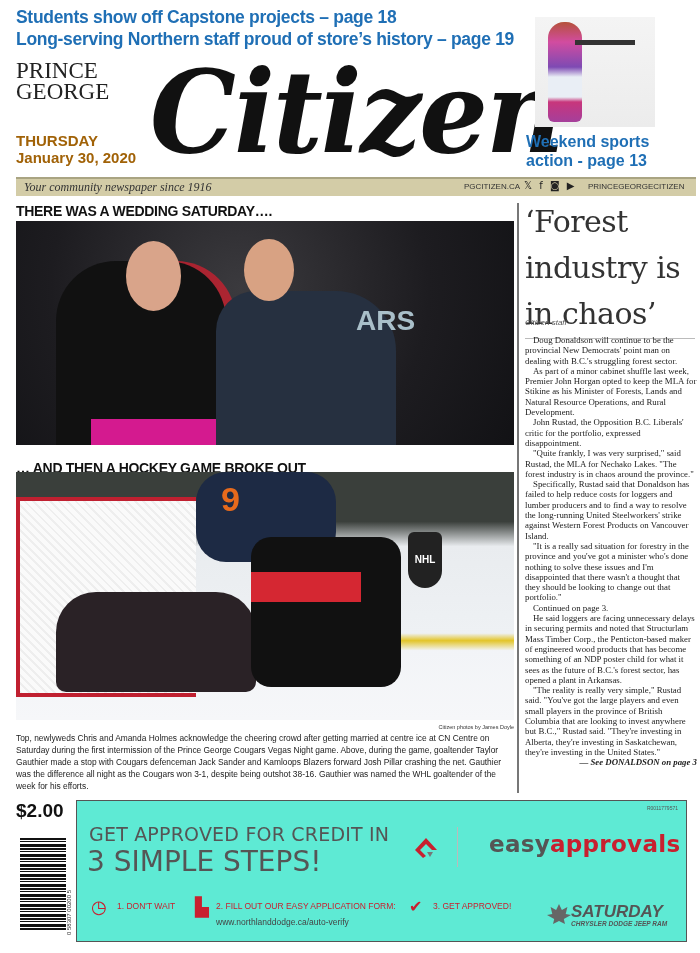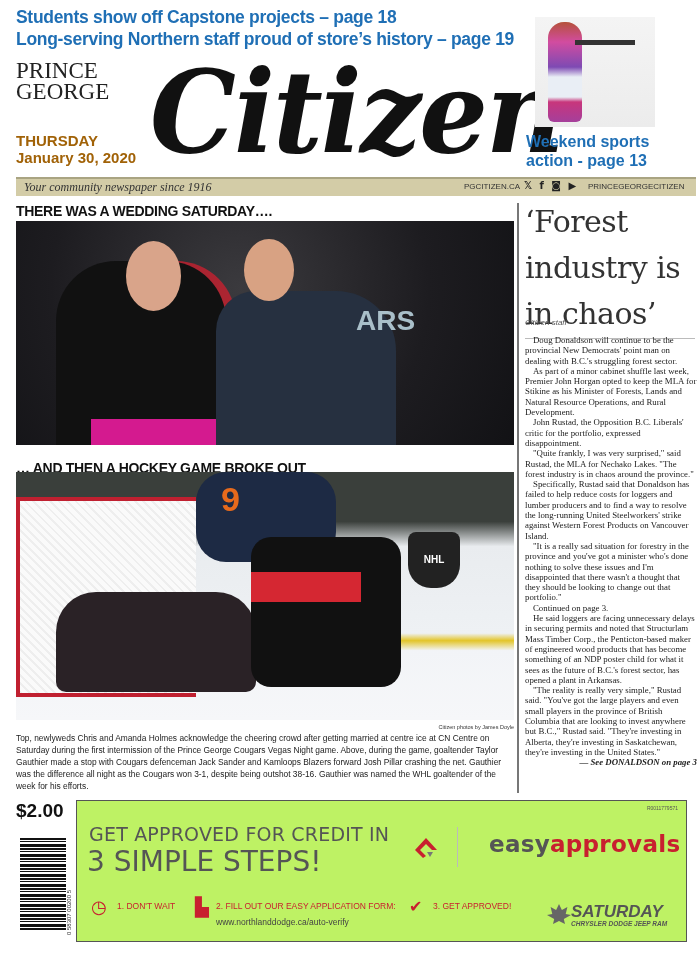--- a/index.html
+++ b/index.html
@@ -10,52 +10,52 @@
   .pg { position: absolute; left: 16px; top: 60px; font-family: "Liberation Serif", serif; font-size: 23px; line-height: 21px; color: #222; }
   .date { position: absolute; left: 16px; top: 132px; color: #a16207; font-weight: bold; font-family: "Liberation Sans", sans-serif; font-size: 15px; line-height: 17px; }
   .masthead { position: absolute; left: 150px; top: 55px; font-family: "DejaVu Serif", serif; font-weight: bold; font-size: 108px; line-height: 115px; color: #111; letter-spacing: -2px; font-style: italic; transform: scaleY(1.05); }
   .sports-photo { position: absolute; left: 535px; top: 17px; width: 120px; height: 110px; background: linear-gradient(180deg,#f4f4f4,#ececec); }
   .athlete { position: absolute; left: 548px; top: 22px; width: 34px; height: 100px; border-radius: 16px 16px 6px 6px; background: linear-gradient(180deg,#b5513a 0%,#d24ca0 20%,#7e4ab3 45%,#e9eef5 55%,#e9eef5 75%,#c8367c 80%,#a53f9b 100%); }
   .rifle { position: absolute; left: 575px; top: 40px; width: 60px; height: 5px; background: #333; }
   .sports-teaser { position: absolute; left: 526px; top: 132px; color: #1f6fb5; font-weight: bold; font-size: 16px; line-height: 19px; font-family: "Liberation Sans", sans-serif; }
   .banner { position: absolute; left: 16px; top: 177px; width: 680px; height: 19px; background: #d3cca7; border-top: 2px solid #a9a482; }
   .banner .slogan { position: absolute; left: 8px; top: 1px; font-family: "Liberation Serif", serif; font-style: italic; font-size: 12px; color: #333; }
   .banner .site { position: absolute; left: 448px; top: 3px; font-size: 8px; color: #333; font-family: "Liberation Sans", sans-serif; }
-  .banner .social { position: absolute; left: 508px; top: 1px; font-size: 10px; color: #222; font-weight: bold; letter-spacing: 2px; text-align: right; }
+  .banner .social { position: absolute; left: 508px; top: 1px; font-size: 10px; color: #222; font-weight: normal; letter-spacing: 2px; text-align: right; }
   .banner .handle { position: absolute; left: 572px; top: 3px; font-size: 8px; color: #333; font-family: "Liberation Sans", sans-serif; }
   .head1 { position: absolute; left: 16px; top: 203px; font-family: "Liberation Sans", sans-serif; font-weight: bold; font-size: 14px; color: #111; letter-spacing: -0.3px; }
   .photo1 { position: absolute; left: 16px; top: 221px; width: 498px; height: 224px; background: radial-gradient(circle at 45% 30%,#3b3a3e 0%,#1d1c20 60%,#121215 100%); overflow: hidden; }
   .photo1 .woman { position: absolute; left: 40px; top: 40px; width: 170px; height: 185px; background: #111; border-radius: 60px 60px 0 0; }
   .photo1 .skirt { position: absolute; left: 75px; top: 198px; width: 130px; height: 30px; background: #d41a8f; }
   .photo1 .face1 { position: absolute; left: 110px; top: 20px; width: 55px; height: 70px; border-radius: 50%; background: #d9a48a; }
   .photo1 .man { position: absolute; left: 200px; top: 70px; width: 180px; height: 160px; background: #263040; border-radius: 40px 60px 0 0; }
   .photo1 .face2 { position: absolute; left: 228px; top: 18px; width: 50px; height: 62px; border-radius: 50%; background: #d8a283; }
   .photo1 .logo { position: absolute; left: 100px; top: 40px; width: 120px; height: 60px; border-radius: 60px 60px 0 0; background: #c8202f; opacity: 0.8; }
   .photo1 .ars { position: absolute; left: 340px; top: 84px; font-size: 28px; font-weight: bold; color: #a9bfc9; font-family: "Liberation Sans", sans-serif; }
   .head2 { position: absolute; left: 16px; top: 460px; font-family: "Liberation Sans", sans-serif; font-weight: bold; font-size: 14px; color: #111; letter-spacing: -0.3px; }
   .photo2 { position: absolute; left: 16px; top: 472px; width: 498px; height: 248px; background: linear-gradient(180deg,#3a3f3b 0%,#3a3f3b 20%,#e9ecef 30%,#eef1f4 65%,#e3c529 68%,#f2f4f7 72%,#f6f7f9 100%); overflow: hidden; }
   .photo2 .net { position: absolute; left: 0; top: 25px; width: 180px; height: 200px; border: 4px solid #c02030; border-right: none; background: repeating-linear-gradient(45deg,#eee 0 2px,#fafafa 2px 6px); }
   .photo2 .p1 { position: absolute; left: 180px; top: 0; width: 140px; height: 90px; background: #1d2a44; border-radius: 30px; }
   .photo2 .num9 { position: absolute; left: 205px; top: 8px; font-size: 34px; font-weight: bold; color: #e76a1c; font-family: "Liberation Sans", sans-serif; }
   .photo2 .p2 { position: absolute; left: 235px; top: 65px; width: 150px; height: 150px; background: #111; border-radius: 20px; }
   .photo2 .p2r { position: absolute; left: 235px; top: 100px; width: 110px; height: 30px; background: #d52732; }
   .photo2 .goalie { position: absolute; left: 40px; top: 120px; width: 200px; height: 100px; background: #2a2226; border-radius: 40px 40px 10px 10px; }
-  .photo2 .nhl { position: absolute; left: 392px; top: 60px; width: 52px; height: 56px; background: #222; border-radius: 8px 8px 23px 23px; color: #fff; font-size: 10px; font-weight: bold; text-align: center; line-height: 56px; font-family: "Liberation Sans", sans-serif; }
+  .photo2 .nhl { position: absolute; left: 392px; top: 60px; width: 34px; height: 56px; background: #222; border-radius: 8px 8px 23px 23px; color: #fff; font-size: 10px; font-weight: bold; text-align: center; line-height: 56px; font-family: "Liberation Sans", sans-serif; }
   .credit { position: absolute; left: 16px; top: 724px; width: 498px; text-align: right; font-size: 5.5px; color: #333; font-family: "Liberation Sans", sans-serif; }
   .caption { position: absolute; left: 16px; top: 732px; width: 498px; font-size: 8.4px; line-height: 12px; color: #222; font-family: "Liberation Sans", sans-serif; }
   .rule-v { position: absolute; left: 517px; top: 203px; width: 2px; height: 590px; background: #777; }
   .story-head { position: absolute; left: 525px; top: 199px; width: 170px; font-family: "DejaVu Serif", serif; font-size: 30px; line-height: 46px; color: #333; letter-spacing: -0.5px; }
   .byline { position: absolute; left: 525px; top: 318px; width: 170px; font-family: "Liberation Sans", sans-serif; font-style: italic; font-size: 8px; color: #555; padding-bottom: 11px; border-bottom: 1px solid #bbb; }
   .story-body { position: absolute; left: 525px; top: 335px; width: 172px; font-family: "Liberation Serif", serif; font-size: 8.8px; line-height: 10.3px; color: #222; }
   .story-body p { text-indent: 8px; }
   .story-body .jump { text-align: right; font-style: italic; font-weight: bold; }
   .price { position: absolute; left: 16px; top: 800px; font-family: "Liberation Sans", sans-serif; font-weight: bold; font-size: 19px; color: #111; }
   .barcode { position: absolute; left: 20px; top: 838px; width: 46px; height: 92px; background: repeating-linear-gradient(180deg,#111 0 2px,#fff 2px 3px,#111 3px 4px,#fff 4px 6px,#111 6px 9px,#fff 9px 10px); }
   .barcode-num { position: absolute; left: 66px; top: 835px; width: 8px; height: 100px; font-size: 6px; color: #333; writing-mode: vertical-rl; transform: rotate(180deg); font-family: "Liberation Sans", sans-serif; }
-  .ad { position: absolute; left: 76px; top: 800px; width: 611px; height: 142px; border: 1px solid #555; background: #bef264; }
+  .ad { position: absolute; left: 76px; top: 800px; width: 611px; height: 142px; border: 1px solid #555; background: #5eead4; }
   .ad .adid { position: absolute; right: 8px; top: 4px; font-size: 5px; color: #555; font-family: "Liberation Sans", sans-serif; }
   .ad .l1 { position: absolute; left: 12px; top: 22px; font-family: "DejaVu Sans", sans-serif; font-size: 19px; color: #555; letter-spacing: 0.2px; }
   .ad .l2 { position: absolute; left: 10px; top: 44px; font-family: "DejaVu Sans", sans-serif; font-size: 28px; color: #555; }
   .ad .brand-icon { position: absolute; left: 338px; top: 37px; width: 22px; height: 20px; }
   .ad .divider { position: absolute; left: 380px; top: 26px; width: 1px; height: 40px; background: #bbb; }
   .ad .brand { position: absolute; left: 412px; top: 30px; font-family: "DejaVu Sans", sans-serif; font-size: 23px; font-weight: bold; color: #555; letter-spacing: 0.3px; }
   .ad .brand span.red { color: #c8202f; }
   .ad .step { position: absolute; top: 100px; font-family: "Liberation Sans", sans-serif; font-size: 8.5px; color: #c8202f; }
   .ad .step-icon { position: absolute; color: #c8202f; font-weight: bold; }
   .ad .url { position: absolute; left: 139px; top: 116px; font-family: "Liberation Sans", sans-serif; font-size: 8.5px; color: #444; }

